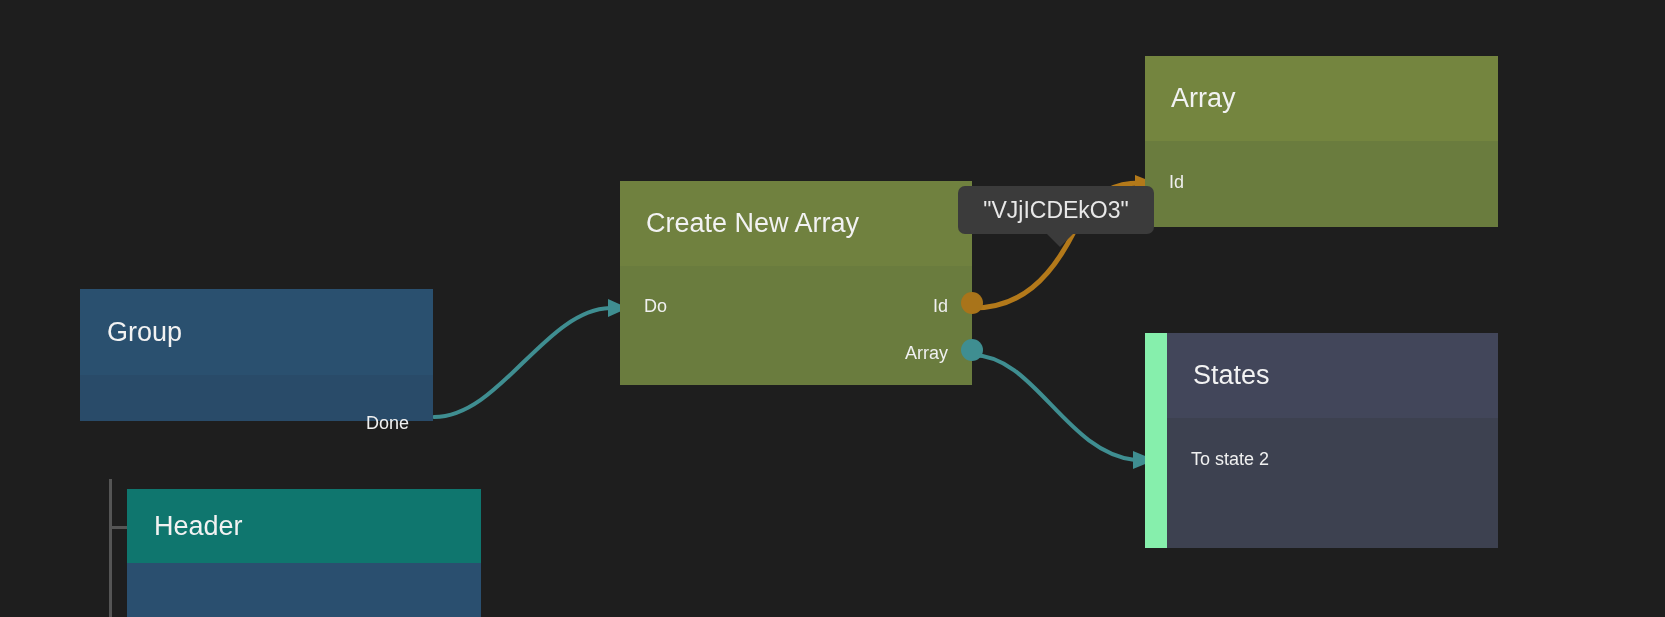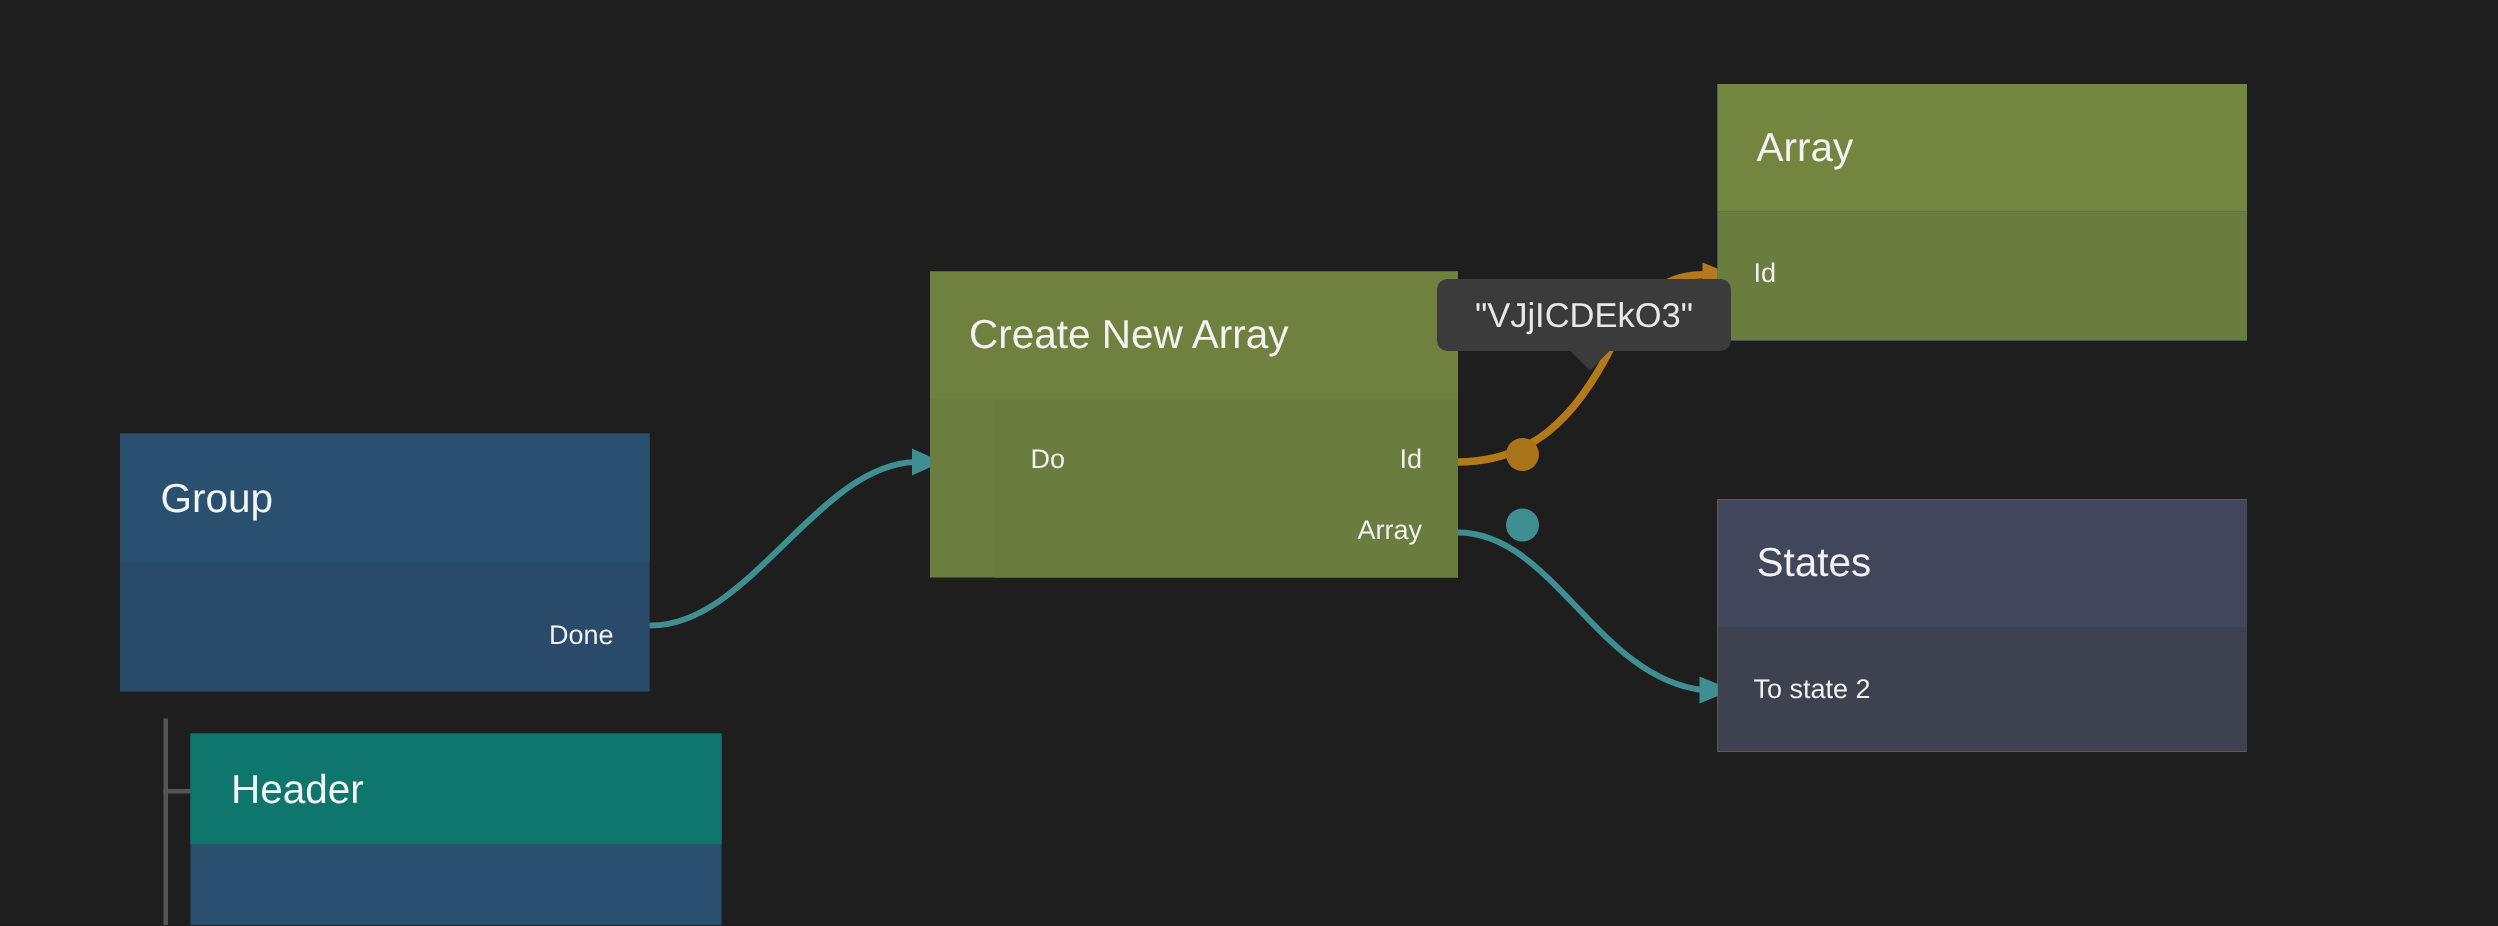--- a/index.html
+++ b/index.html
@@ -52,53 +52,54 @@
     font-size: 18px;
     color: #f0f0f0;
     line-height: 1;
     white-space: nowrap;
   }
   .port-row.in  { left: 24px; }
   .port-row.out { right: 24px; }
 
   
   #node-group {
-    left: 80px; top: 289px; width: 353px; height: 172px;
+    left: 80px; top: 289px; width: 353px; height: 132px;
     background: #2a4f6f;
   }
   #node-group .node-header { height: 86px; background: #2a506f; padding-left: 27px; }
   #node-group .node-body { background: #27486480; }
 
   
   #node-header-node {
     left: 127px; top: 489px; width: 354px; height: 128px;
     background: #2a4f6f;
   }
   #node-header-node .node-header { height: 74px; background: #0f766e; padding-left: 27px; }
 
   
   #node-create-new-array {
     left: 620px; top: 181px; width: 352px; height: 204px;
     background: #6b7d3f;
   }
   #node-create-new-array .node-header { height: 85px; background: #70813f; padding-left: 26px; }
-  #node-create-new-array .node-body { background: #6a7c3e; margin-left: 43px; }
+  #node-create-new-array .node-body { background: #6a7c3e; }
 
   
   #node-array {
     left: 1145px; top: 56px; width: 353px; height: 171px;
     background: #1d4ed8;
   }
   #node-array .node-header { height: 85px; background: #74853f; padding-left: 26px; }
   #node-array .node-body { background: #6a7c3e; }
 
   
   #node-states {
-    left: 1145px; top: 333px; width: 353px; height: 168px;
-    background: #fdba74;
+    left: 1145px; top: 333px; width: 353px; height: 215px;
+    background: #86efac;
+    padding-left: 22px;
   }
   #node-states .node-header { height: 85px; background: #42465a; padding-left: 26px; }
   #node-states .node-body { background: #3d4150; }
 
   .port-dot {
     position: absolute;
     width: 22px; height: 22px;
     border-radius: 50%;
     transform: translate(-50%, -50%);
   }

